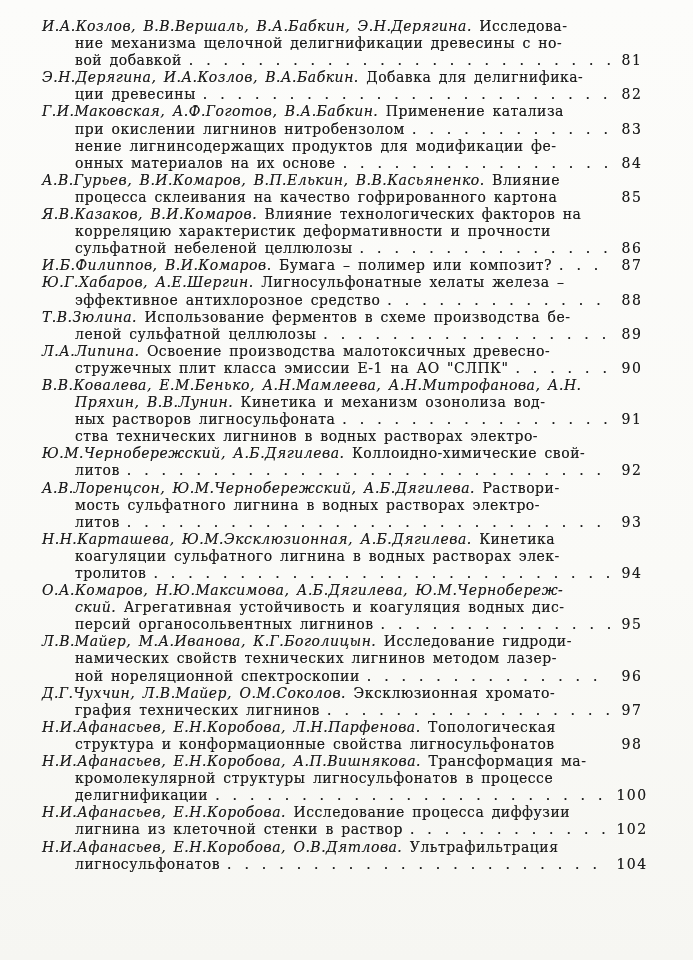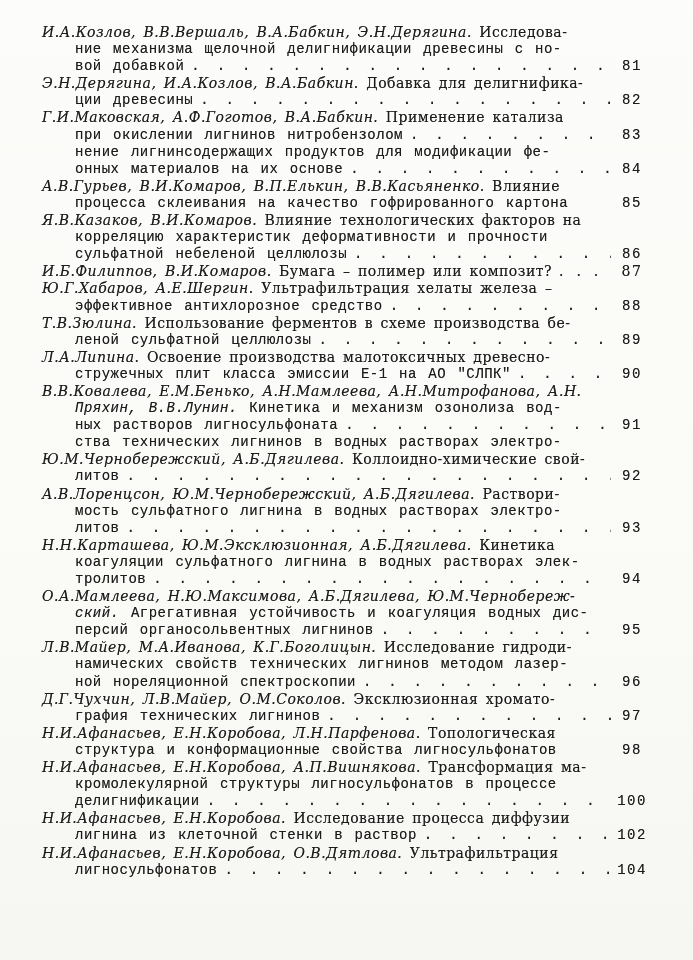--- a/index.html
+++ b/index.html
@@ -8,35 +8,35 @@
     width: 693px;
     height: 960px;
     margin: 0 auto;
     background: linear-gradient(180deg, #fcfcfa 0%, #fafaf7 60%, #f6f6f2 100%);
     overflow: hidden;
     font-family: "DejaVu Serif", "Liberation Serif", serif;
     color: #1c1c1c;
   }
   .toc {
     position: absolute;
-    top: 24px;
+    top: 18px;
     left: 42px;
     right: 44px;
   }
   .line {
     display: flex;
     align-items: baseline;
     font-size: 14px;
     line-height: 17.1px;
     letter-spacing: 0.5px;
     word-spacing: 2.5px;
     white-space: pre;
     text-shadow: 0 0 0.4px rgba(20,20,20,0.55);
   }
-  .line.indent { padding-left: 33px; font-family: Liberation Mono, monospace; }
+  .line.indent { padding-left: 33px; }
   .txt { flex: 0 0 auto; white-space: pre; }
   .txt .authors { font-style: italic; }
   .leader {
     flex: 1 1 auto;
     min-width: 0;
     overflow: hidden;
     white-space: nowrap;
     margin: 0 4px 0 7px;
     letter-spacing: 3px;
   }
@@ -120,21 +120,21 @@
     <span class="txt"><span>сульфатной небеленой целлюлозы</span></span>
     <span class="leader">. . . . . . . . . . . . . . . . . . . . . . . . . . . . . . . . . . . . . . . . . . . . . . . . . . . . . . . . . . . . . . . . . . . . . . </span>
     <span class="pg">86</span>
   </div>
       <div class="line">
     <span class="txt"><span class="authors">И.Б.Филиппов, В.И.Комаров.</span><span> Бумага – полимер или композит?</span></span>
     <span class="leader">. . . . . . . . . . . . . . . . . . . . . . . . . . . . . . . . . . . . . . . . . . . . . . . . . . . . . . . . . . . . . . . . . . . . . . </span>
     <span class="pg">87</span>
   </div>
       <div class="line nopage">
-    <span class="txt"><span class="authors">Ю.Г.Хабаров, А.Е.Шергин.</span><span> Ультрафильтрация хелаты железа –</span></span>
+    <span class="txt"><span class="authors">Ю.Г.Хабаров, А.Е.Шергин.</span><span> Лигносульфонатные хелаты железа –</span></span>
     
     
   </div>
       <div class="line indent">
     <span class="txt"><span>эффективное антихлорозное средство</span></span>
     <span class="leader">. . . . . . . . . . . . . . . . . . . . . . . . . . . . . . . . . . . . . . . . . . . . . . . . . . . . . . . . . . . . . . . . . . . . . . </span>
     <span class="pg">88</span>
   </div>
       <div class="line nopage">
     <span class="txt"><span class="authors">Т.В.Зюлина.</span><span> Использование ферментов в схеме производства бе-</span></span>
@@ -210,21 +210,21 @@
     <span class="txt"><span>коагуляции сульфатного лигнина в водных растворах элек-</span></span>
     
     
   </div>
       <div class="line indent">
     <span class="txt"><span>тролитов</span></span>
     <span class="leader">. . . . . . . . . . . . . . . . . . . . . . . . . . . . . . . . . . . . . . . . . . . . . . . . . . . . . . . . . . . . . . . . . . . . . . </span>
     <span class="pg">94</span>
   </div>
       <div class="line nopage">
-    <span class="txt"><span class="authors">О.А.Мамлеева, Н.Ю.Максимова, А.Б.Дягилева, Ю.М.Чернобереж-</span></span>
+    <span class="txt"><span class="authors">О.А.Комаров, Н.Ю.Максимова, А.Б.Дягилева, Ю.М.Чернобереж-</span></span>
     
     
   </div>
       <div class="line indent nopage">
     <span class="txt"><span class="authors">ский.</span><span> Агрегативная устойчивость и коагуляция водных дис-</span></span>
     
     
   </div>
       <div class="line indent">
     <span class="txt"><span>персий органосольвентных лигнинов</span></span>

